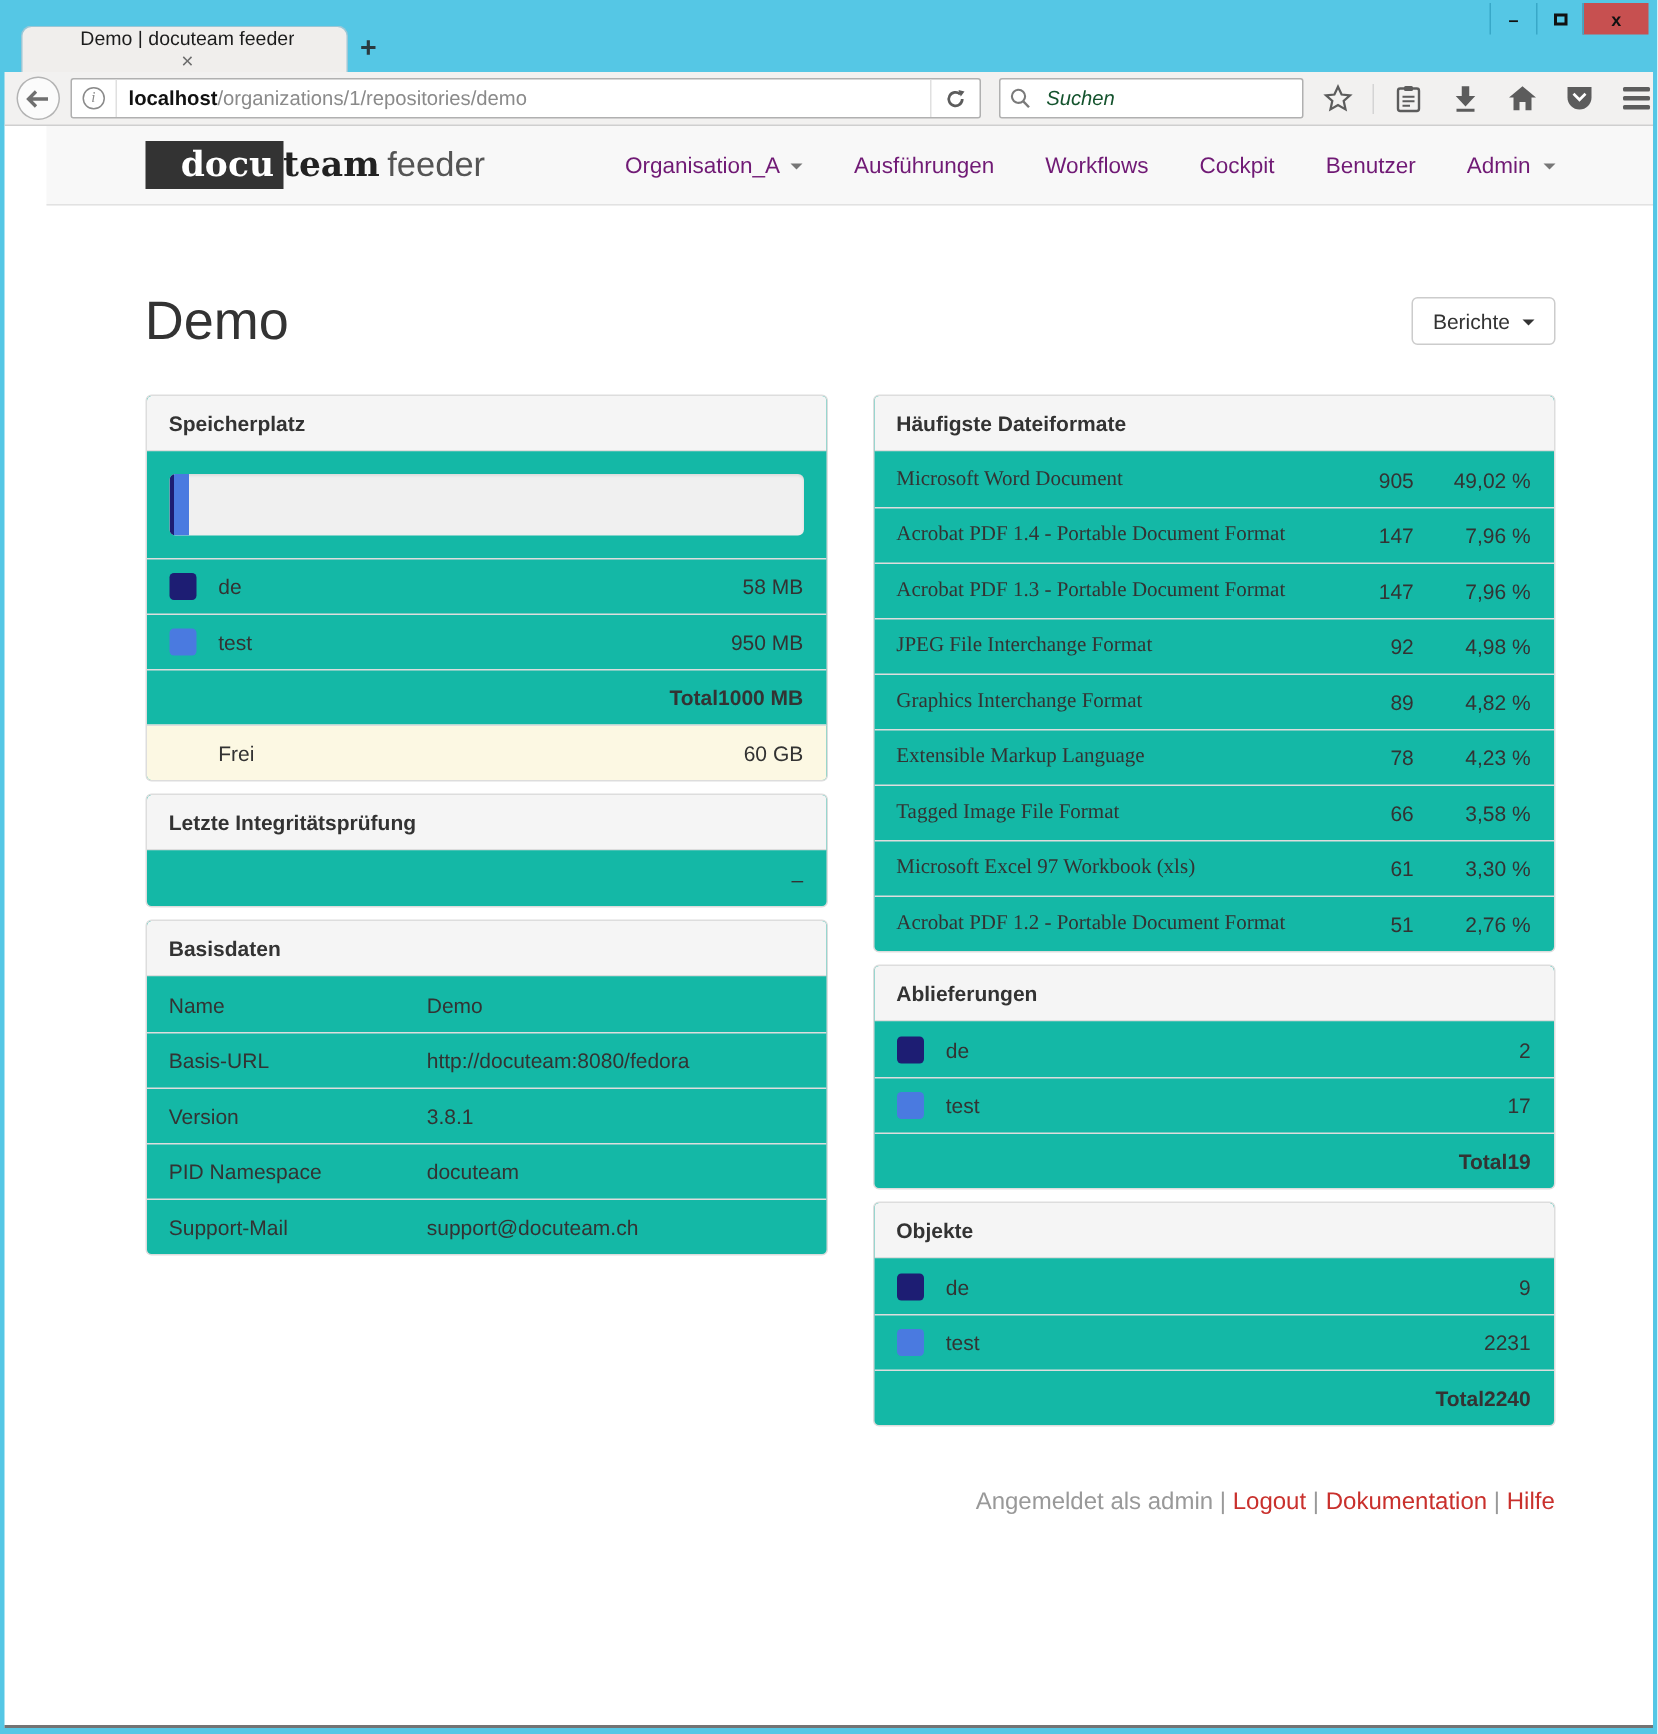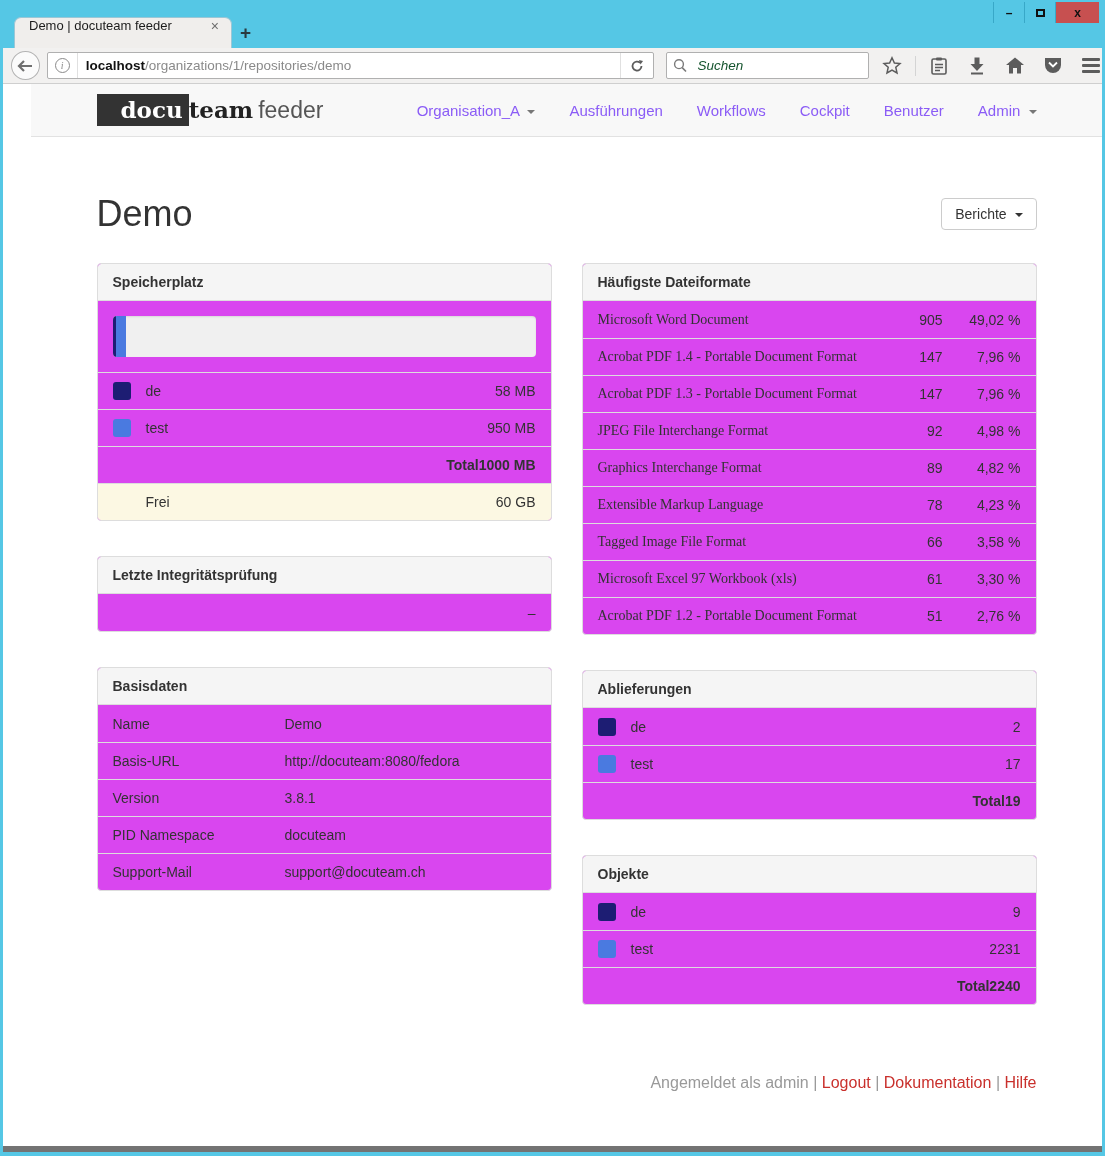--- a/index.html
+++ b/index.html
@@ -4,22 +4,22 @@
 <style>
   * { margin:0; padding:0; box-sizing:border-box; }
   html,body { width:1105px; height:1156px; overflow:hidden;
     font-family:"Liberation Sans", sans-serif; }
   .window { position:relative; width:1105px; height:1156px; background:#55c7e5; }
 
   
   .titlebar { position:absolute; top:0; left:0; right:0; height:48px; }
   .tab { position:absolute; left:14px; top:17px; width:218px; height:31px;
     background:#f0eeec; border:1px solid #9bc7d6; border-bottom:none;
-    border-radius:7px 7px 0 0; display:flex; align-items:flex-start; padding:0 10px 0 14px;
-    font-size:13px; color:#1c1c1c; }
+    border-radius:7px 7px 0 0; display:flex; align-items:center; padding:0 10px 0 14px;
+    font-size:13px; color:#1c1c1c;flex-direction:column; }
   .tab-title { flex:1; white-space:nowrap; overflow:hidden; }
   .tab-close { color:#6d6d6d; font-size:14px; cursor:default; padding:0 2px; }
   .newtab { position:absolute; left:240px; top:22px; font-size:19px; color:#2a3a3f;
     font-weight:bold; }
   .win-controls { position:absolute; top:2px; right:6px; display:flex; height:21px; }
   .win-btn { width:31px; display:flex; align-items:center; justify-content:center;
     font-size:12px; color:#111; border-left:1px solid #38a8c8; }
   .win-btn.close { background:#c75050; width:44px; }
   .max-glyph { width:9px; height:8px; border:2px solid #111; display:inline-block; }
 
@@ -47,50 +47,50 @@
   .search-placeholder { color:#14532d; font-style:italic; font-size:13.5px;
     margin-left:6px; }
   .tb-icons { display:flex; align-items:center; margin-left:12px; gap:16px; }
   .tb-icon { display:flex; align-items:center; justify-content:center; width:22px; }
   .divider { width:1px; height:20px; background:#d4d4d4; margin:0 -4px; }
   .hamburger { display:flex; flex-direction:column; gap:3px; }
   .hamburger span { width:18px; height:3px; background:#5c5c5c; border-radius:1px; }
 
   
   .page { position:absolute; top:84px; left:3px; right:3px; bottom:4px;
-    background:#fff; border-bottom:6px solid #737373; overflow:hidden;padding-left:28px; }
+    background:#fff; border-bottom:2px solid #737373; overflow:hidden;padding-left:28px; }
   .navbar { height:53px; background:#f8f8f8; border-bottom:1px solid #e2e2e2;
     display:flex; align-items:center; }
   .container { width:940px; margin:0 auto; }
   .nav-inner { display:flex; align-items:center; justify-content:space-between; }
   .brand { display:flex; align-items:baseline; font-family:"DejaVu Serif", serif;
     font-size:23px; }
   .brand-docu { background:#333; color:#fff; font-weight:bold; padding:2px 6px 3px 24px; }
   .brand-team { color:#222; font-weight:bold; }
   .brand-feeder { color:#555; font-family:"Liberation Sans", sans-serif;
     font-weight:normal; margin-left:5px; }
   .nav-items { display:flex; align-items:center; gap:34px; }
-  .nav-item { color:#8b5cf6; font-size:15px; cursor:pointer; white-space:nowrap; }
+  .nav-item { color:#701a75; font-size:15px; cursor:pointer; white-space:nowrap; }
   .caret { display:inline-block; width:0; height:0; border-left:4px solid transparent;
     border-right:4px solid transparent; border-top:4px solid #777; margin-left:4px;
     vertical-align:middle; }
 
   .page-header { display:flex; align-items:center; justify-content:space-between;
     margin-top:56px; margin-bottom:28px; }
   .page-title { font-size:36px; font-weight:normal; color:#333; }
   .btn-default { background:#fff; border:1px solid #ccc; border-radius:4px;
     padding:7px 13px; font-size:14px; color:#333; cursor:pointer;
     font-family:"Liberation Sans", sans-serif; }
   .btn-default .caret { border-top-color:#333; }
 
   .row { display:flex; gap:30px; align-items:flex-start; }
   .col { width:455px; }
 
-  .panel { border:1px solid #ddd; border-radius:4px; margin-bottom:35px;
-    background:#d946ef; overflow:hidden; }
+  .panel { border:1px solid #ddd; border-radius:4px; margin-bottom:8px;
+    background:#14b8a6; overflow:hidden; }
   .panel-heading { background:#f5f5f5; border-bottom:1px solid #ddd;
     padding:10px 15px; font-size:14px; font-weight:bold; color:#333;
     border-radius:3px 3px 0 0; }
   .panel-body { padding:15px; }
 
   .progress { height:41px; background:#f0f0f0; border-radius:4px; overflow:hidden;
     display:flex; box-shadow:inset 0 1px 2px rgba(0,0,0,.1); }
   .bar-seg { height:100%; }
 
   .trow { display:flex; align-items:center; border-top:1px solid #ddd;

